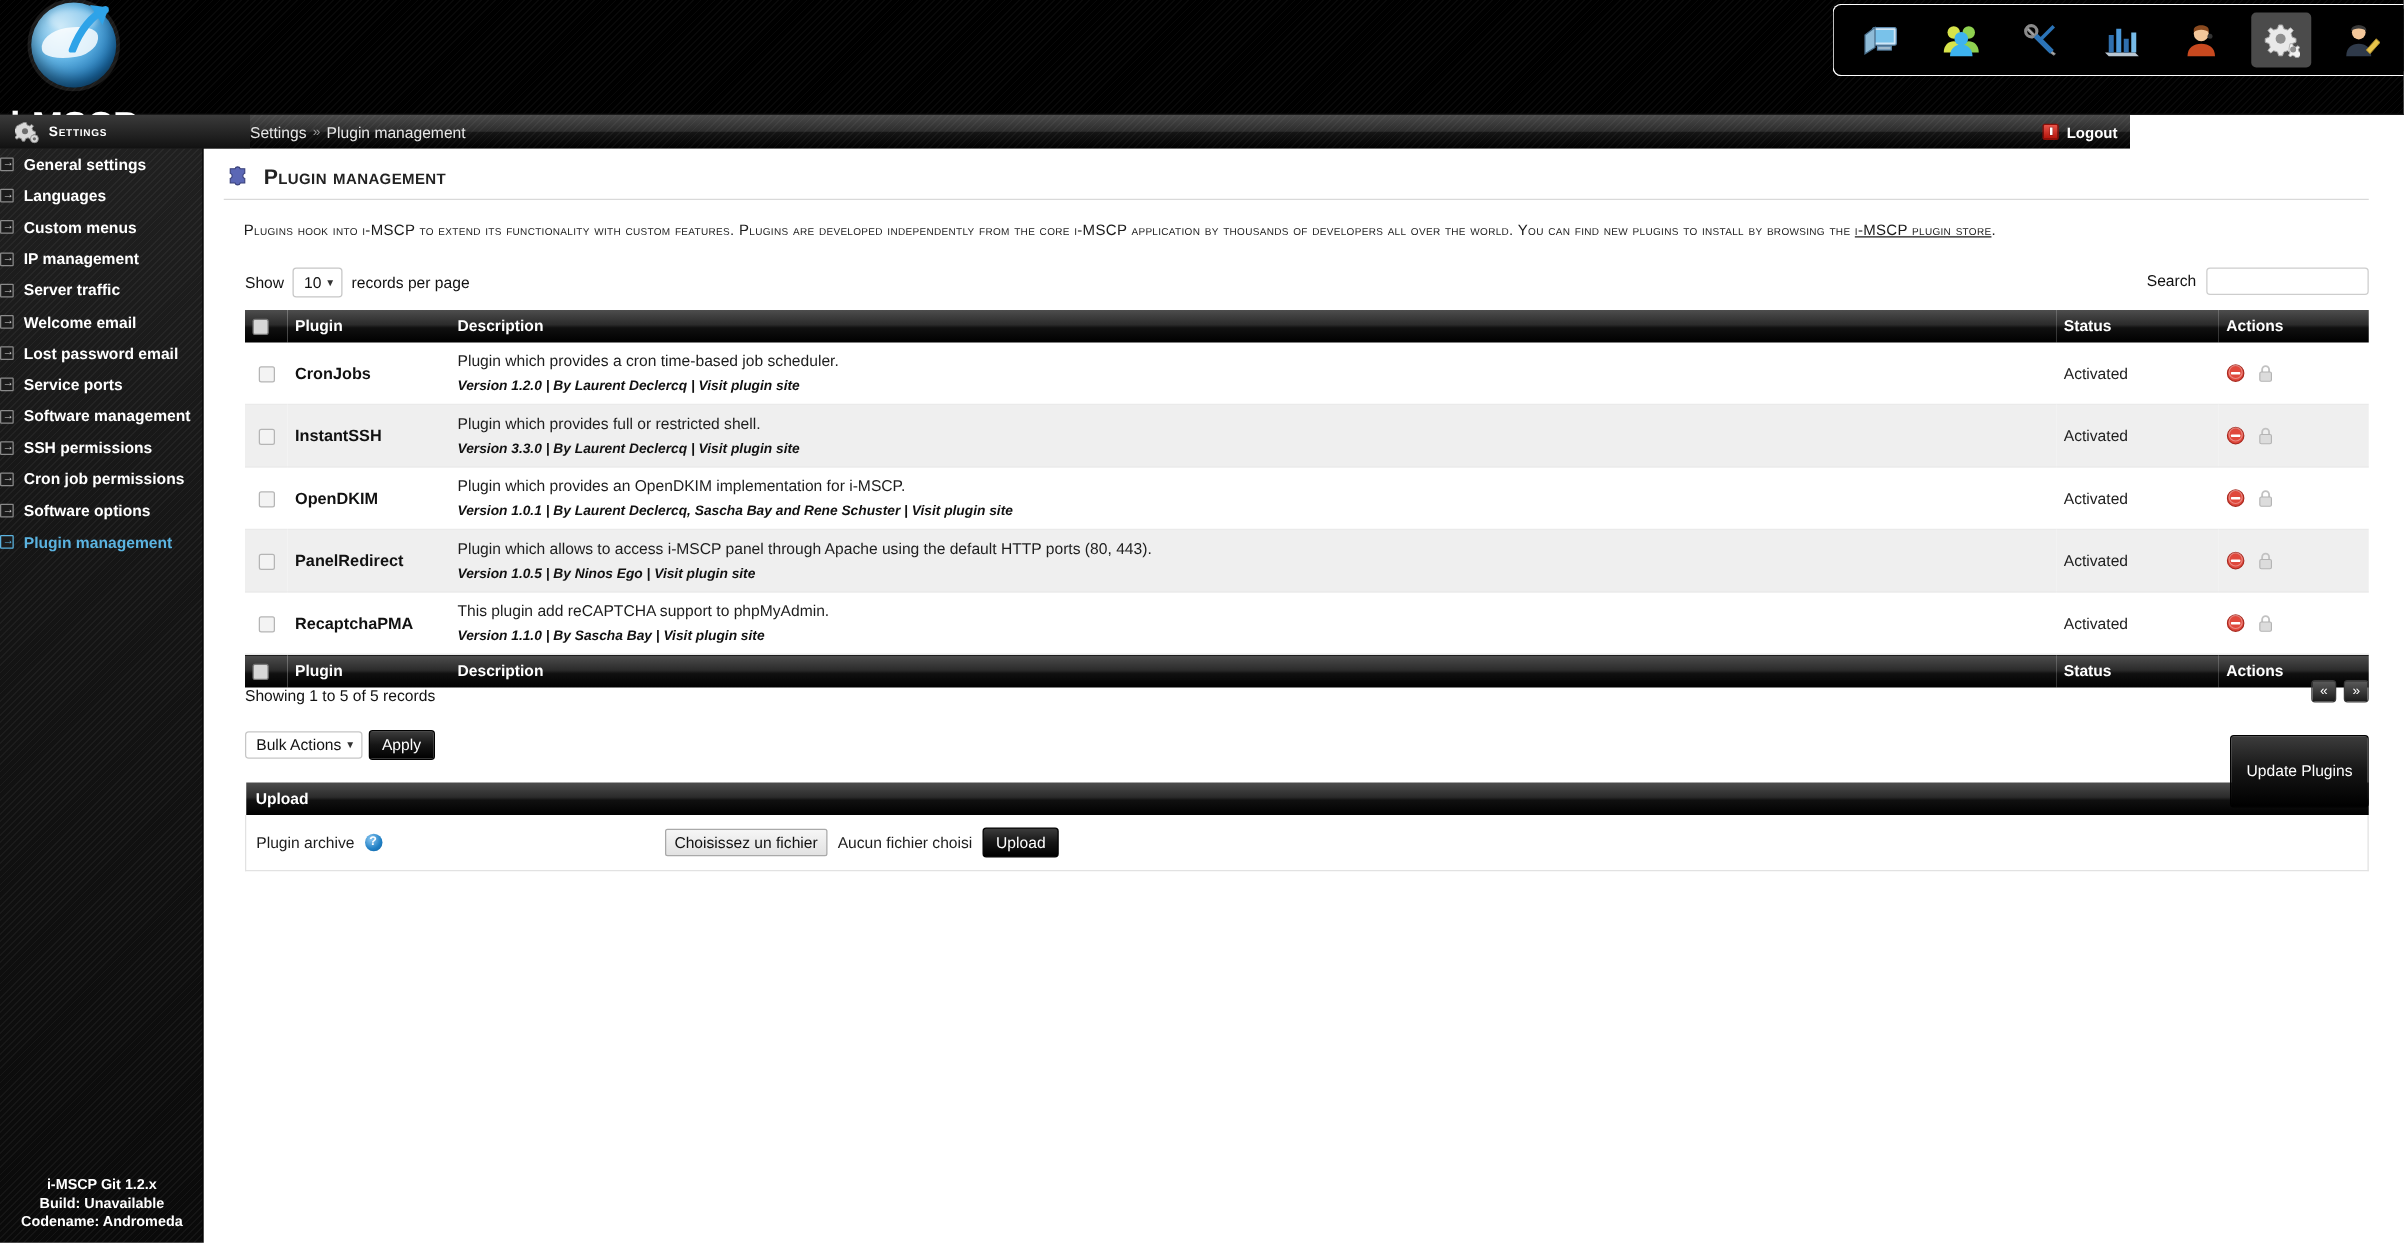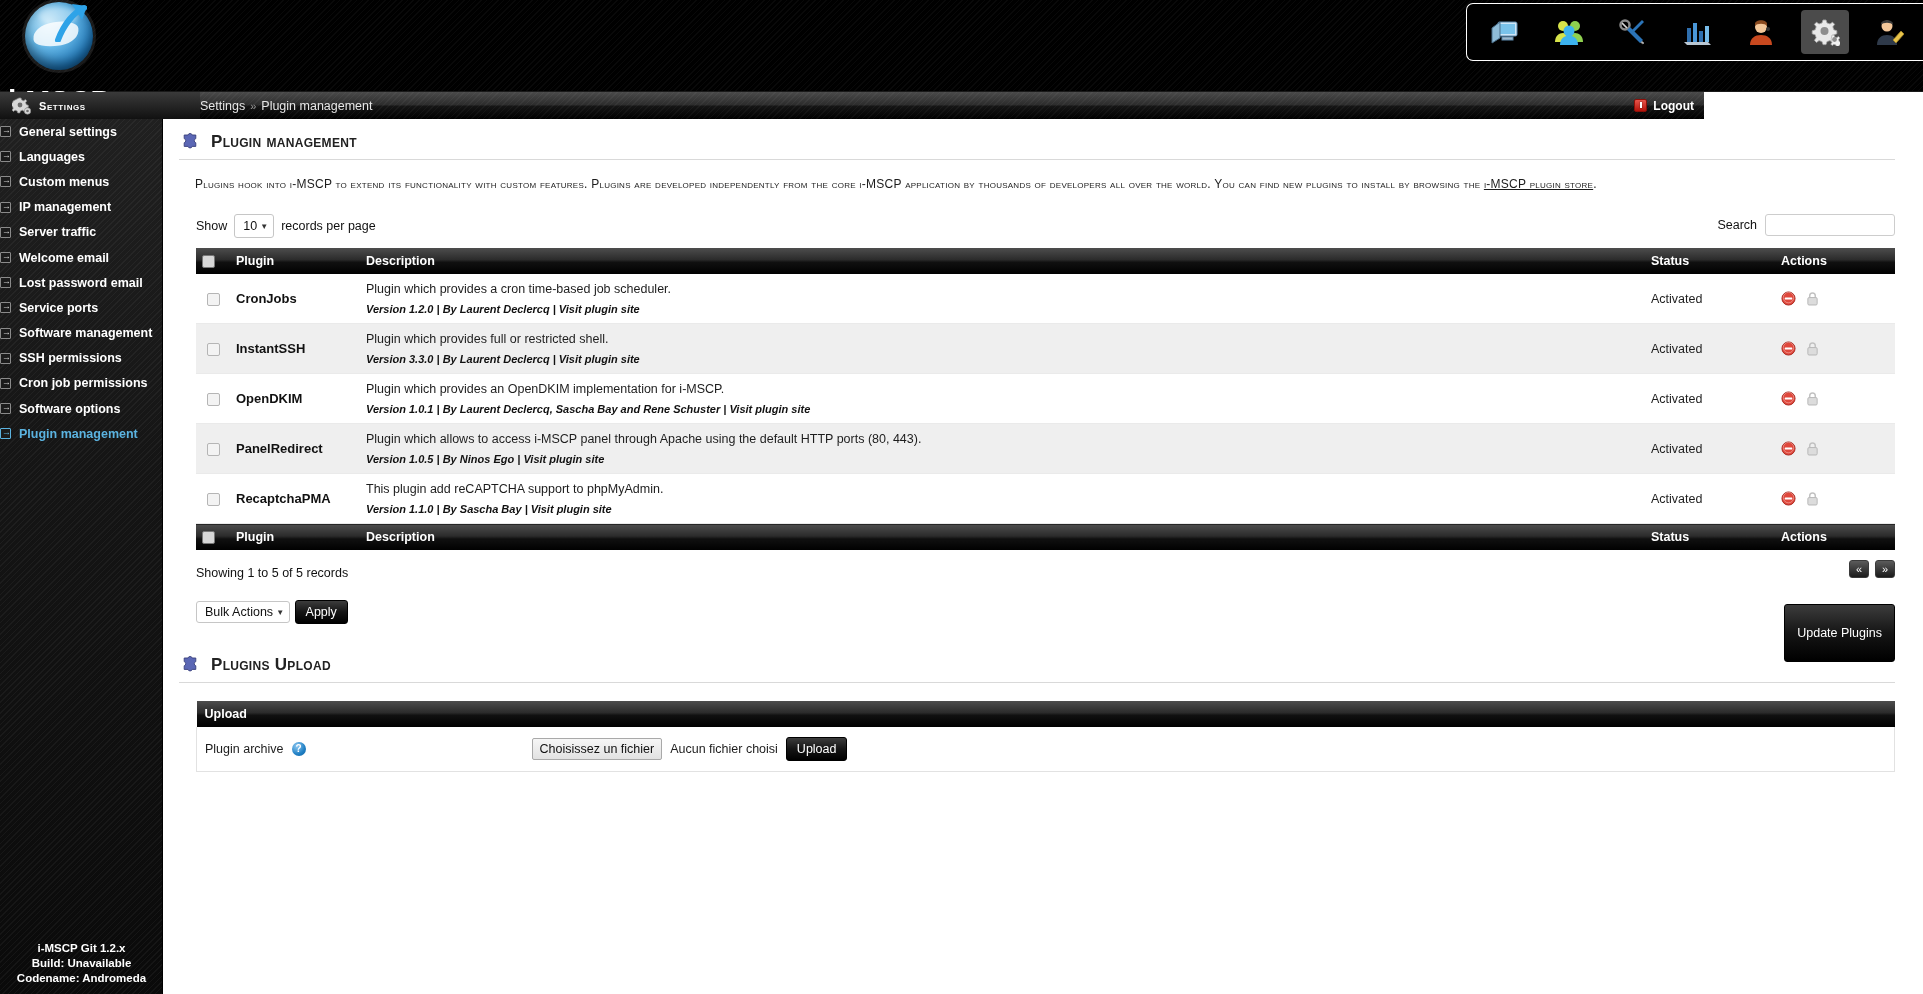--- a/index.html
+++ b/index.html
@@ -281,21 +281,21 @@
   }
   .pmeta .lnk { text-decoration: none; color: #111; }
   .pstatus { font-size: 12.5px; color: #1d1d1d; }
   .acts { display: flex; align-items: center; gap: 10px; }
   .icon-deact { width: 15px; height: 15px; cursor: pointer; }
   .icon-lock  { width: 13px; height: 15px; cursor: pointer; }
 
   
   #tbl-footer {
     position: relative;
-    margin: 16px 28px 0 33px;
+    margin: 0 28px 0 33px;
     height: 22px;
   }
   #showing { position: absolute; left: 0; top: 0; font-size: 12.5px; color: #111; }
   #pager { position: absolute; right: 0; top: -6px; display: flex; gap: 6px; }
   .pbtn {
     width: 20px; height: 18px;
     border: 1px solid #3a3a3a; border-radius: 3px;
     background: linear-gradient(to bottom, #5b5b5b, #1b1b1b);
     color: #fff; font-size: 11px;
     display: flex; align-items: center; justify-content: center;
@@ -701,26 +701,20 @@
 
   <div id="bulk-row">
     <span class="sel" style="height:22px;">
       <span>Bulk Actions</span>
       <span class="caret">▼</span>
     </span>
     <button class="btn-dark">Apply</button>
     <button class="btn-dark" id="update-plugins">Update Plugins</button>
   </div>
 
-  <div class="section-head" id="upload-head">
-    <svg class="puzzle-icon" viewBox="0 0 22 22">
-      <path d="M8 2 a2.2 2.2 0 0 1 4.2 0 h3.6 v3.6 a2.2 2.2 0 0 0 0 4.2 v3.6 h-3.6 a2.2 2.2 0 0 1 -4.2 0 H4.2 v-3.6 a2.2 2.2 0 0 0 0 -4.2 V2 Z" transform="translate(1,2)" fill="#5b67b5" stroke="#39407a" stroke-width="0.9"></path>
-    </svg>
-    <span class="section-title">Plugins Upload</span>
-  </div>
 
   <table id="upload-table">
     <thead>
       <tr>
         <th>Upload</th>
       </tr>
     </thead>
     <tbody>
       <tr>
         <td>

